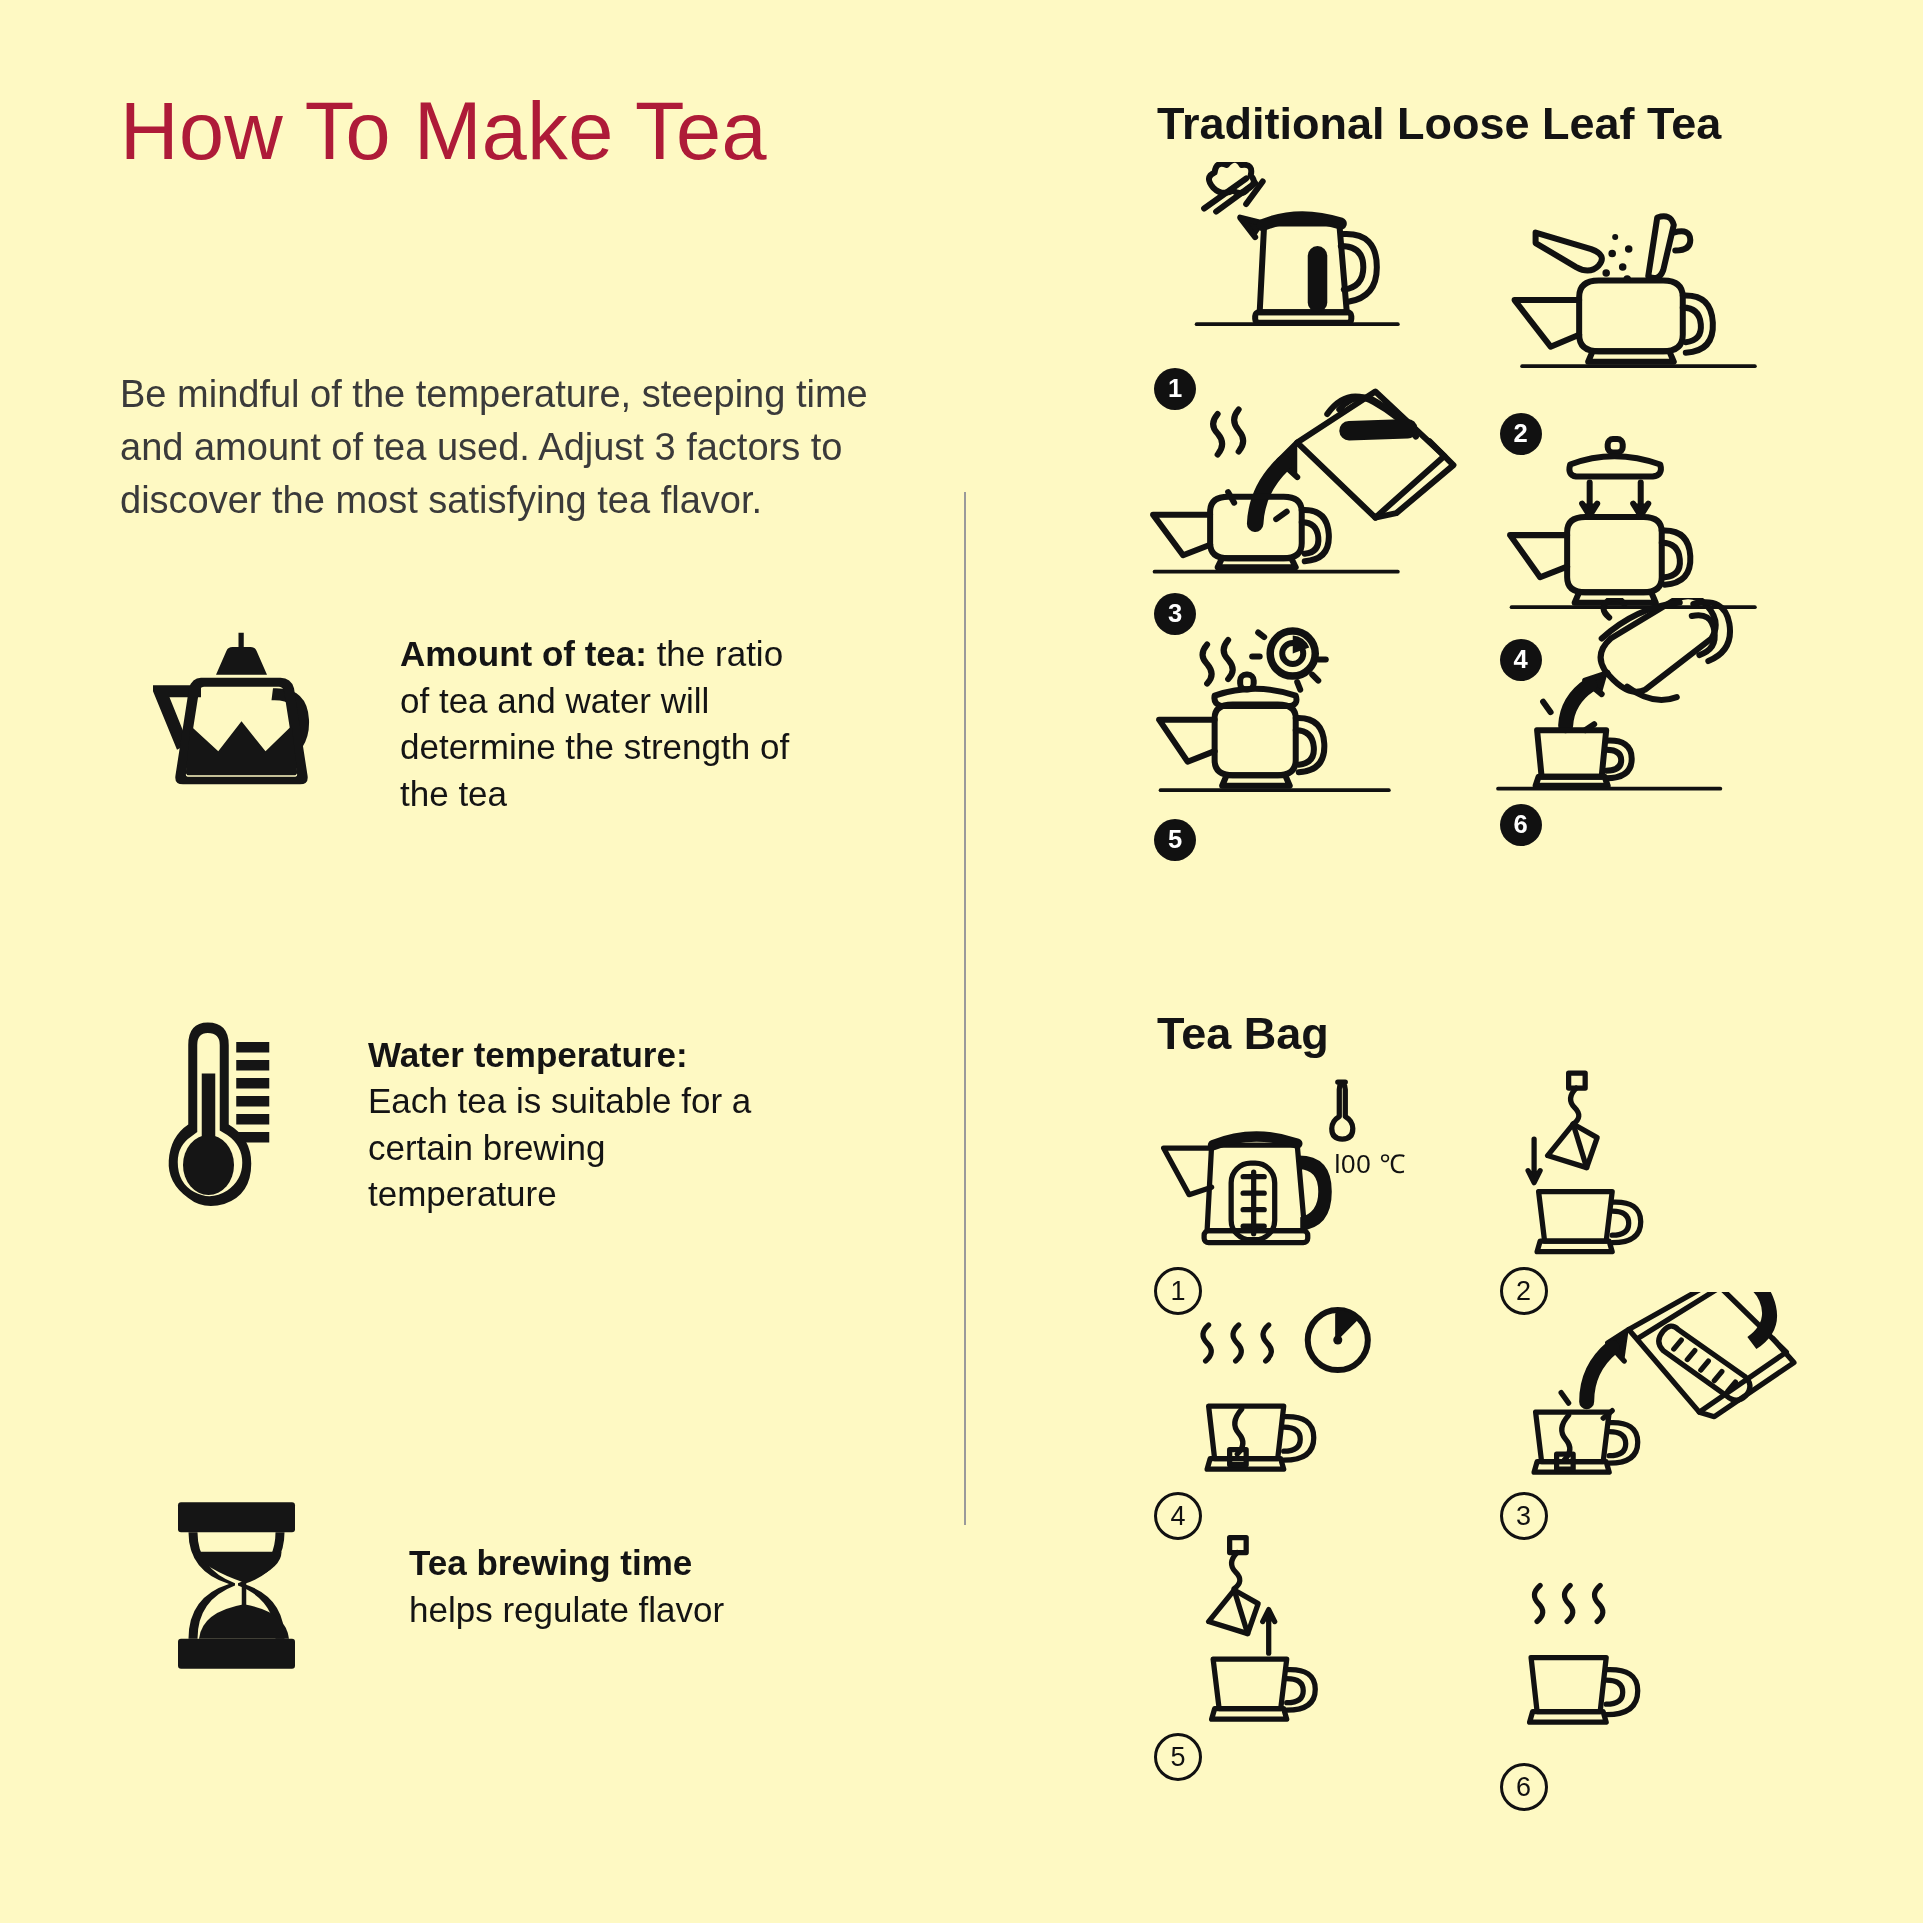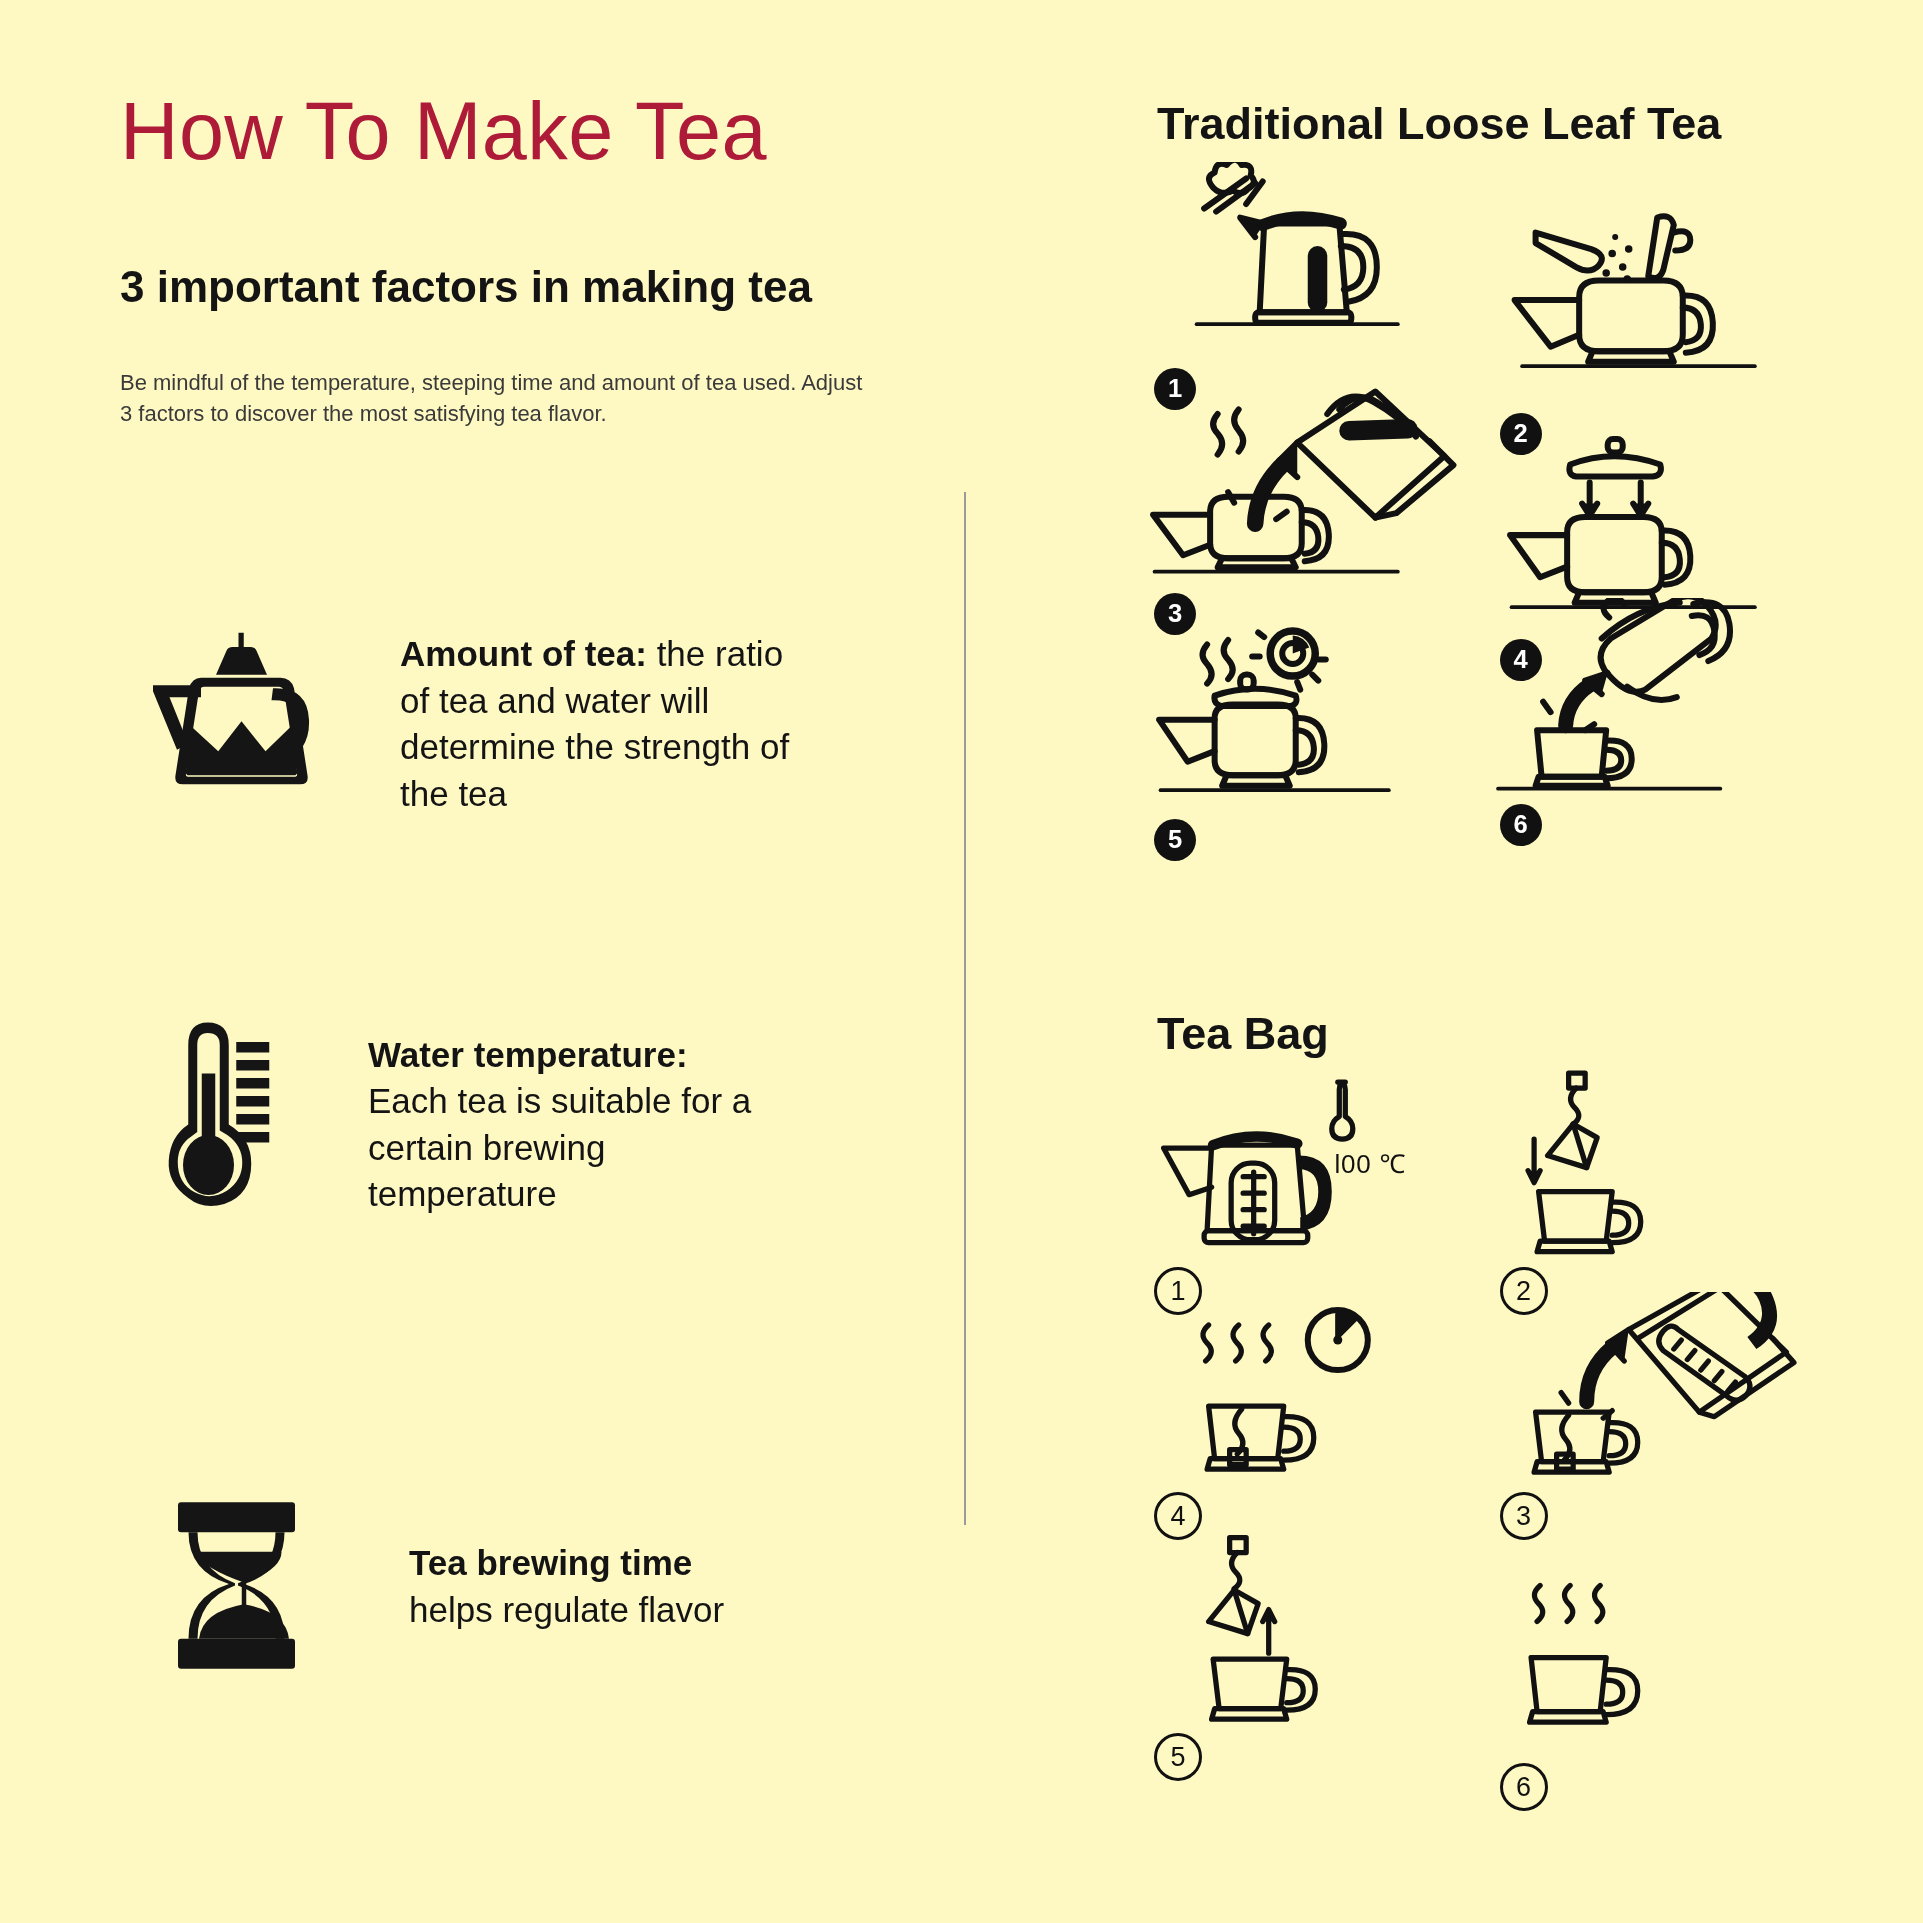--- a/index.html
+++ b/index.html
@@ -23,21 +23,21 @@
     color:#AE1B38;
     white-space:nowrap;
   }
   .sub-title{
     position:absolute;left:0;top:263px;
     font-size:44px;line-height:1.1;font-weight:700;
     color:#141414;white-space:nowrap;
   }
   .intro{
     position:absolute;left:0;top:368px;width:751px;
-    font-size:22px;line-height:1.40;font-weight:400;color:#3a3a3a;
+    font-size:38px;line-height:1.40;font-weight:400;color:#3a3a3a;
   }
 
   
   .factor{position:absolute;left:0;width:797px;display:flex;}
   .factor .iconcell{width:248px;flex:0 0 248px;display:flex;justify-content:center;}
   .factor .textcell{flex:1;padding-top:3px;}
   .f1{top:631px;}
   .f2{top:1018px;}
   .f3{top:1499px;}
   .f1 .iconcell{align-items:flex-start;}
@@ -103,21 +103,20 @@
   }
 </style>
 </head>
 <body>
 
 <div class="page">
 
   <div class="left-col">
 
     <div class="main-title">How To Make Tea</div>
-    <div class="sub-title">3 important factors in making tea</div>
     <div class="intro">Be mindful of the temperature, steeping time and amount of tea used. Adjust 3 factors to discover the most satisfying tea flavor.</div>
 
     <div class="factor f1">
       <div class="iconcell">
         <svg width="195" height="173" viewBox="0 0 260 230" aria-hidden="true">
           <g fill="#151515">
             <rect x="122" y="2" width="7" height="22"></rect>
 
             <path d="M92 58 L106 26 Q108 21 114 21 L138 21 Q144 21 146 26 L160 58 Z
                      M103 49 L112 31 L140 31 L149 49 Z"></path>

